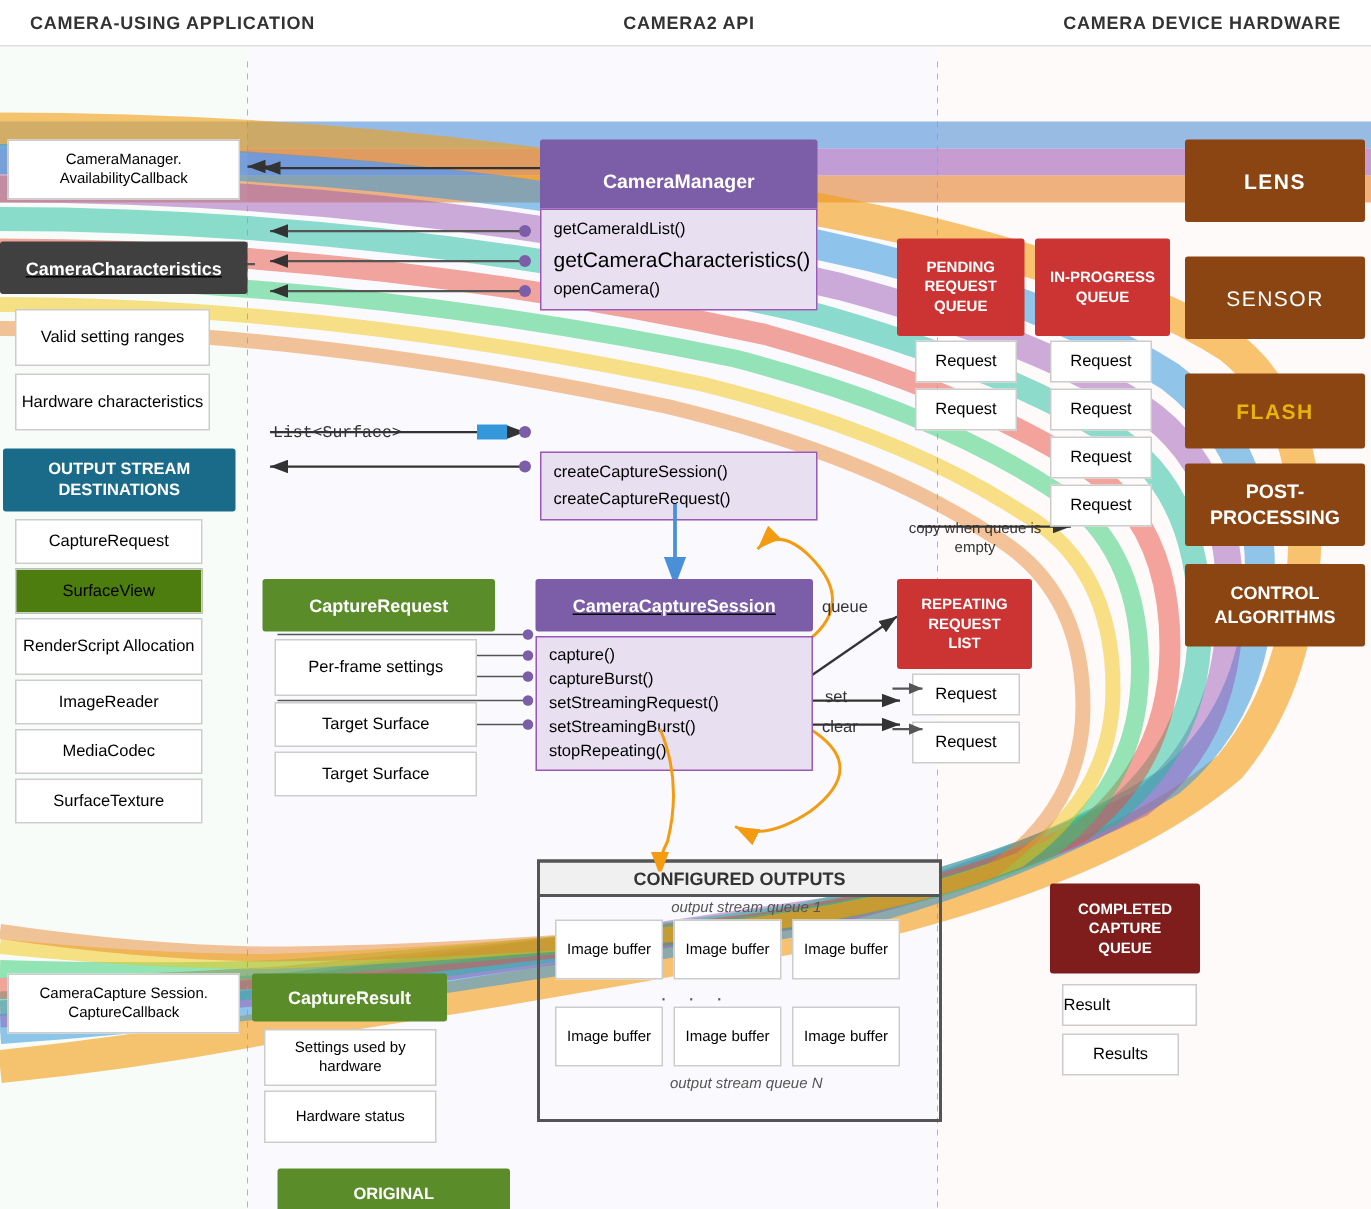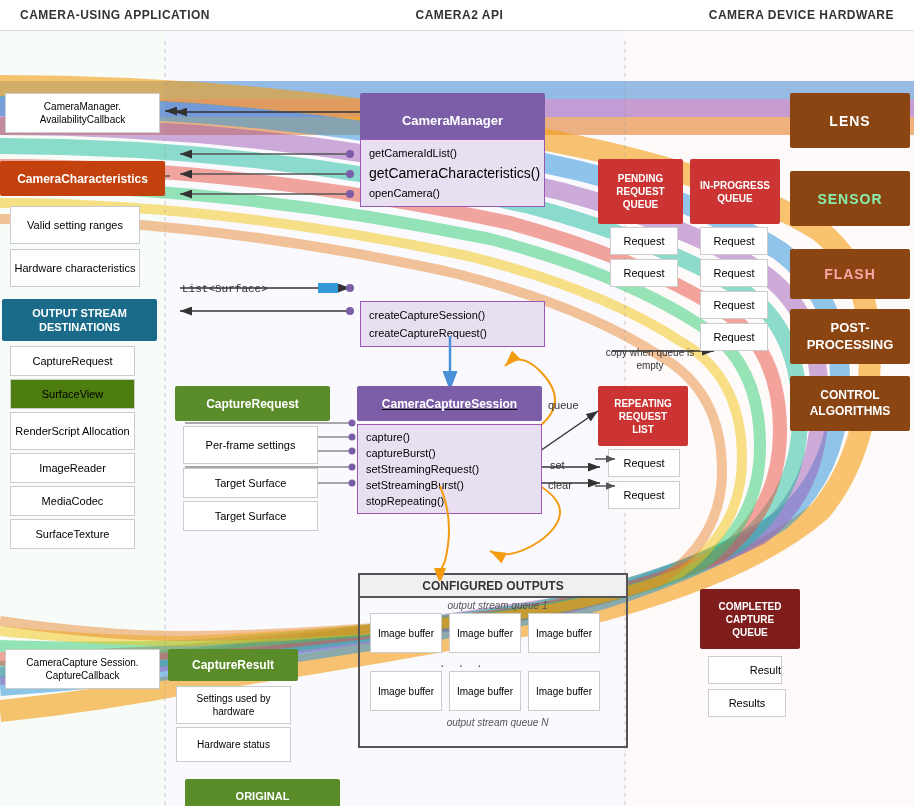--- a/index.html
+++ b/index.html
@@ -146,21 +146,21 @@
   <div style="position:absolute;top:62px;left:360px;width:185px;height:55px;background:#7b5ea7;border:none;display:flex;align-items:center;justify-content:center;text-align:center;border-radius:2px;">
     <span style="color:#fff;font-weight:bold;font-size:13px;">CameraManager</span>
   </div>
 
   <div style="position:absolute;top:108px;left:360px;width:185px;background:#e8e0f0;border:1px solid #9b59b6;padding:4px 8px;">
     <div style="padding:3px 0;font-size:11px;">getCameraIdList()</div>
     <div style="padding:3px 0;font-size:14px;">getCameraCharacteristics()</div>
     <div style="padding:3px 0;font-size:11px;">openCamera()</div>
   </div>
 
-  <div style="position:absolute;top:130px;left:0px;width:165px;height:35px;background:#c2410c;display:flex;align-items:center;justify-content:center;border-radius:2px;">
+  <div style="position:absolute;top:130px;left:0px;width:165px;height:35px;background:#404040;display:flex;align-items:center;justify-content:center;border-radius:2px;text-decoration:underline;">
     <span style="color:#fff;font-weight:bold;font-size:12px;">CameraCharacteristics</span>
   </div>
 
   <div style="position:absolute;top:175px;left:10px;width:130px;height:38px;background:#fff;border:1px solid #ccc;display:flex;align-items:center;justify-content:center;text-align:center;">
     <span style="font-size:11px;line-height:1.3;">Valid setting
 ranges</span>
   </div>
 
   <div style="position:absolute;top:218px;left:10px;width:130px;height:38px;background:#fff;border:1px solid #ccc;display:flex;align-items:center;justify-content:center;text-align:center;">
     <span style="font-size:11px;line-height:1.3;">Hardware
@@ -295,25 +295,25 @@
     </defs>
     <line x1="5" y1="18" x2="25" y2="18" stroke="#555" stroke-width="1.5" marker-end="url(#ah2)"></line>
     <line x1="5" y1="45" x2="25" y2="45" stroke="#555" stroke-width="1.5" marker-end="url(#ah2)"></line>
   </svg>
 
   <div style="position:absolute;top:62px;left:790px;width:120px;height:55px;background:#8b4513;display:flex;align-items:center;justify-content:center;border-radius:2px;">
     <span style="color:#fff;font-weight:bold;font-size:14px;letter-spacing:1px;">LENS</span>
   </div>
 
   <div style="position:absolute;top:140px;left:790px;width:120px;height:55px;background:#8b4513;display:flex;align-items:center;justify-content:center;border-radius:2px;">
-    <span style="color:#86efac;font-weight:bold;font-size:14px;letter-spacing:1px;">SENSOR</span>
+    <span style="color:#ffffff;font-weight:normal;font-size:14px;letter-spacing:1px;">SENSOR</span>
   </div>
 
   <div style="position:absolute;top:218px;left:790px;width:120px;height:50px;background:#8b4513;display:flex;align-items:center;justify-content:center;border-radius:2px;">
-    <span style="color:#fca5a5;font-weight:bold;font-size:14px;letter-spacing:1px;">FLASH</span>
+    <span style="color:#eab308;font-weight:bold;font-size:14px;letter-spacing:1px;">FLASH</span>
   </div>
 
   <div style="position:absolute;top:278px;left:790px;width:120px;height:55px;background:#8b4513;display:flex;align-items:center;justify-content:center;text-align:center;border-radius:2px;">
     <span style="color:#fff;font-weight:bold;font-size:13px;line-height:1.3;">POST-
 PROCESSING</span>
   </div>
 
   <div style="position:absolute;top:345px;left:790px;width:120px;height:55px;background:#8b4513;display:flex;align-items:center;justify-content:center;text-align:center;border-radius:2px;">
     <span style="color:#fff;font-weight:bold;font-size:12px;line-height:1.3;">CONTROL
 ALGORITHMS</span>
@@ -360,21 +360,21 @@
   <div style="position:absolute;top:685px;left:365px;width:265px;text-align:center;">
     <span style="font-style:italic;font-size:10px;color:#555;">output stream queue N</span>
   </div>
 
   <div style="position:absolute;top:542px;left:358px;width:270px;height:175px;border:2px solid #555;background:transparent;pointer-events:none;"></div>
 
   <div style="position:absolute;top:558px;left:700px;width:100px;height:60px;background:#7f1d1d;display:flex;align-items:center;justify-content:center;text-align:center;border-radius:2px;">
     <span style="color:#fff;font-weight:bold;font-size:10px;line-height:1.3;">COMPLETED<br>CAPTURE<br>QUEUE</span>
   </div>
 
-  <div style="position:absolute;top:625px;left:708px;width:74px;height:28px;background:#fff;border:1px solid #ccc;display:flex;align-items:center;justify-content:flex-end;">
+  <div style="position:absolute;top:625px;left:708px;width:90px;height:28px;background:#fff;border:1px solid #ccc;display:flex;align-items:center;justify-content:flex-start;">
     <span style="font-size:11px;">Result</span>
   </div>
   <div style="position:absolute;top:658px;left:708px;width:78px;height:28px;background:#fff;border:1px solid #ccc;display:flex;align-items:center;justify-content:center;">
     <span style="font-size:11px;">Results</span>
   </div>
 
   <div style="position:absolute;top:618px;left:5px;width:155px;height:40px;background:#fff;border:1px solid #ccc;display:flex;align-items:center;justify-content:center;text-align:center;font-size:10px;">
     <span style="font-size:10px;line-height:1.3;">CameraCapture Session.<br>CaptureCallback</span>
   </div>
 

